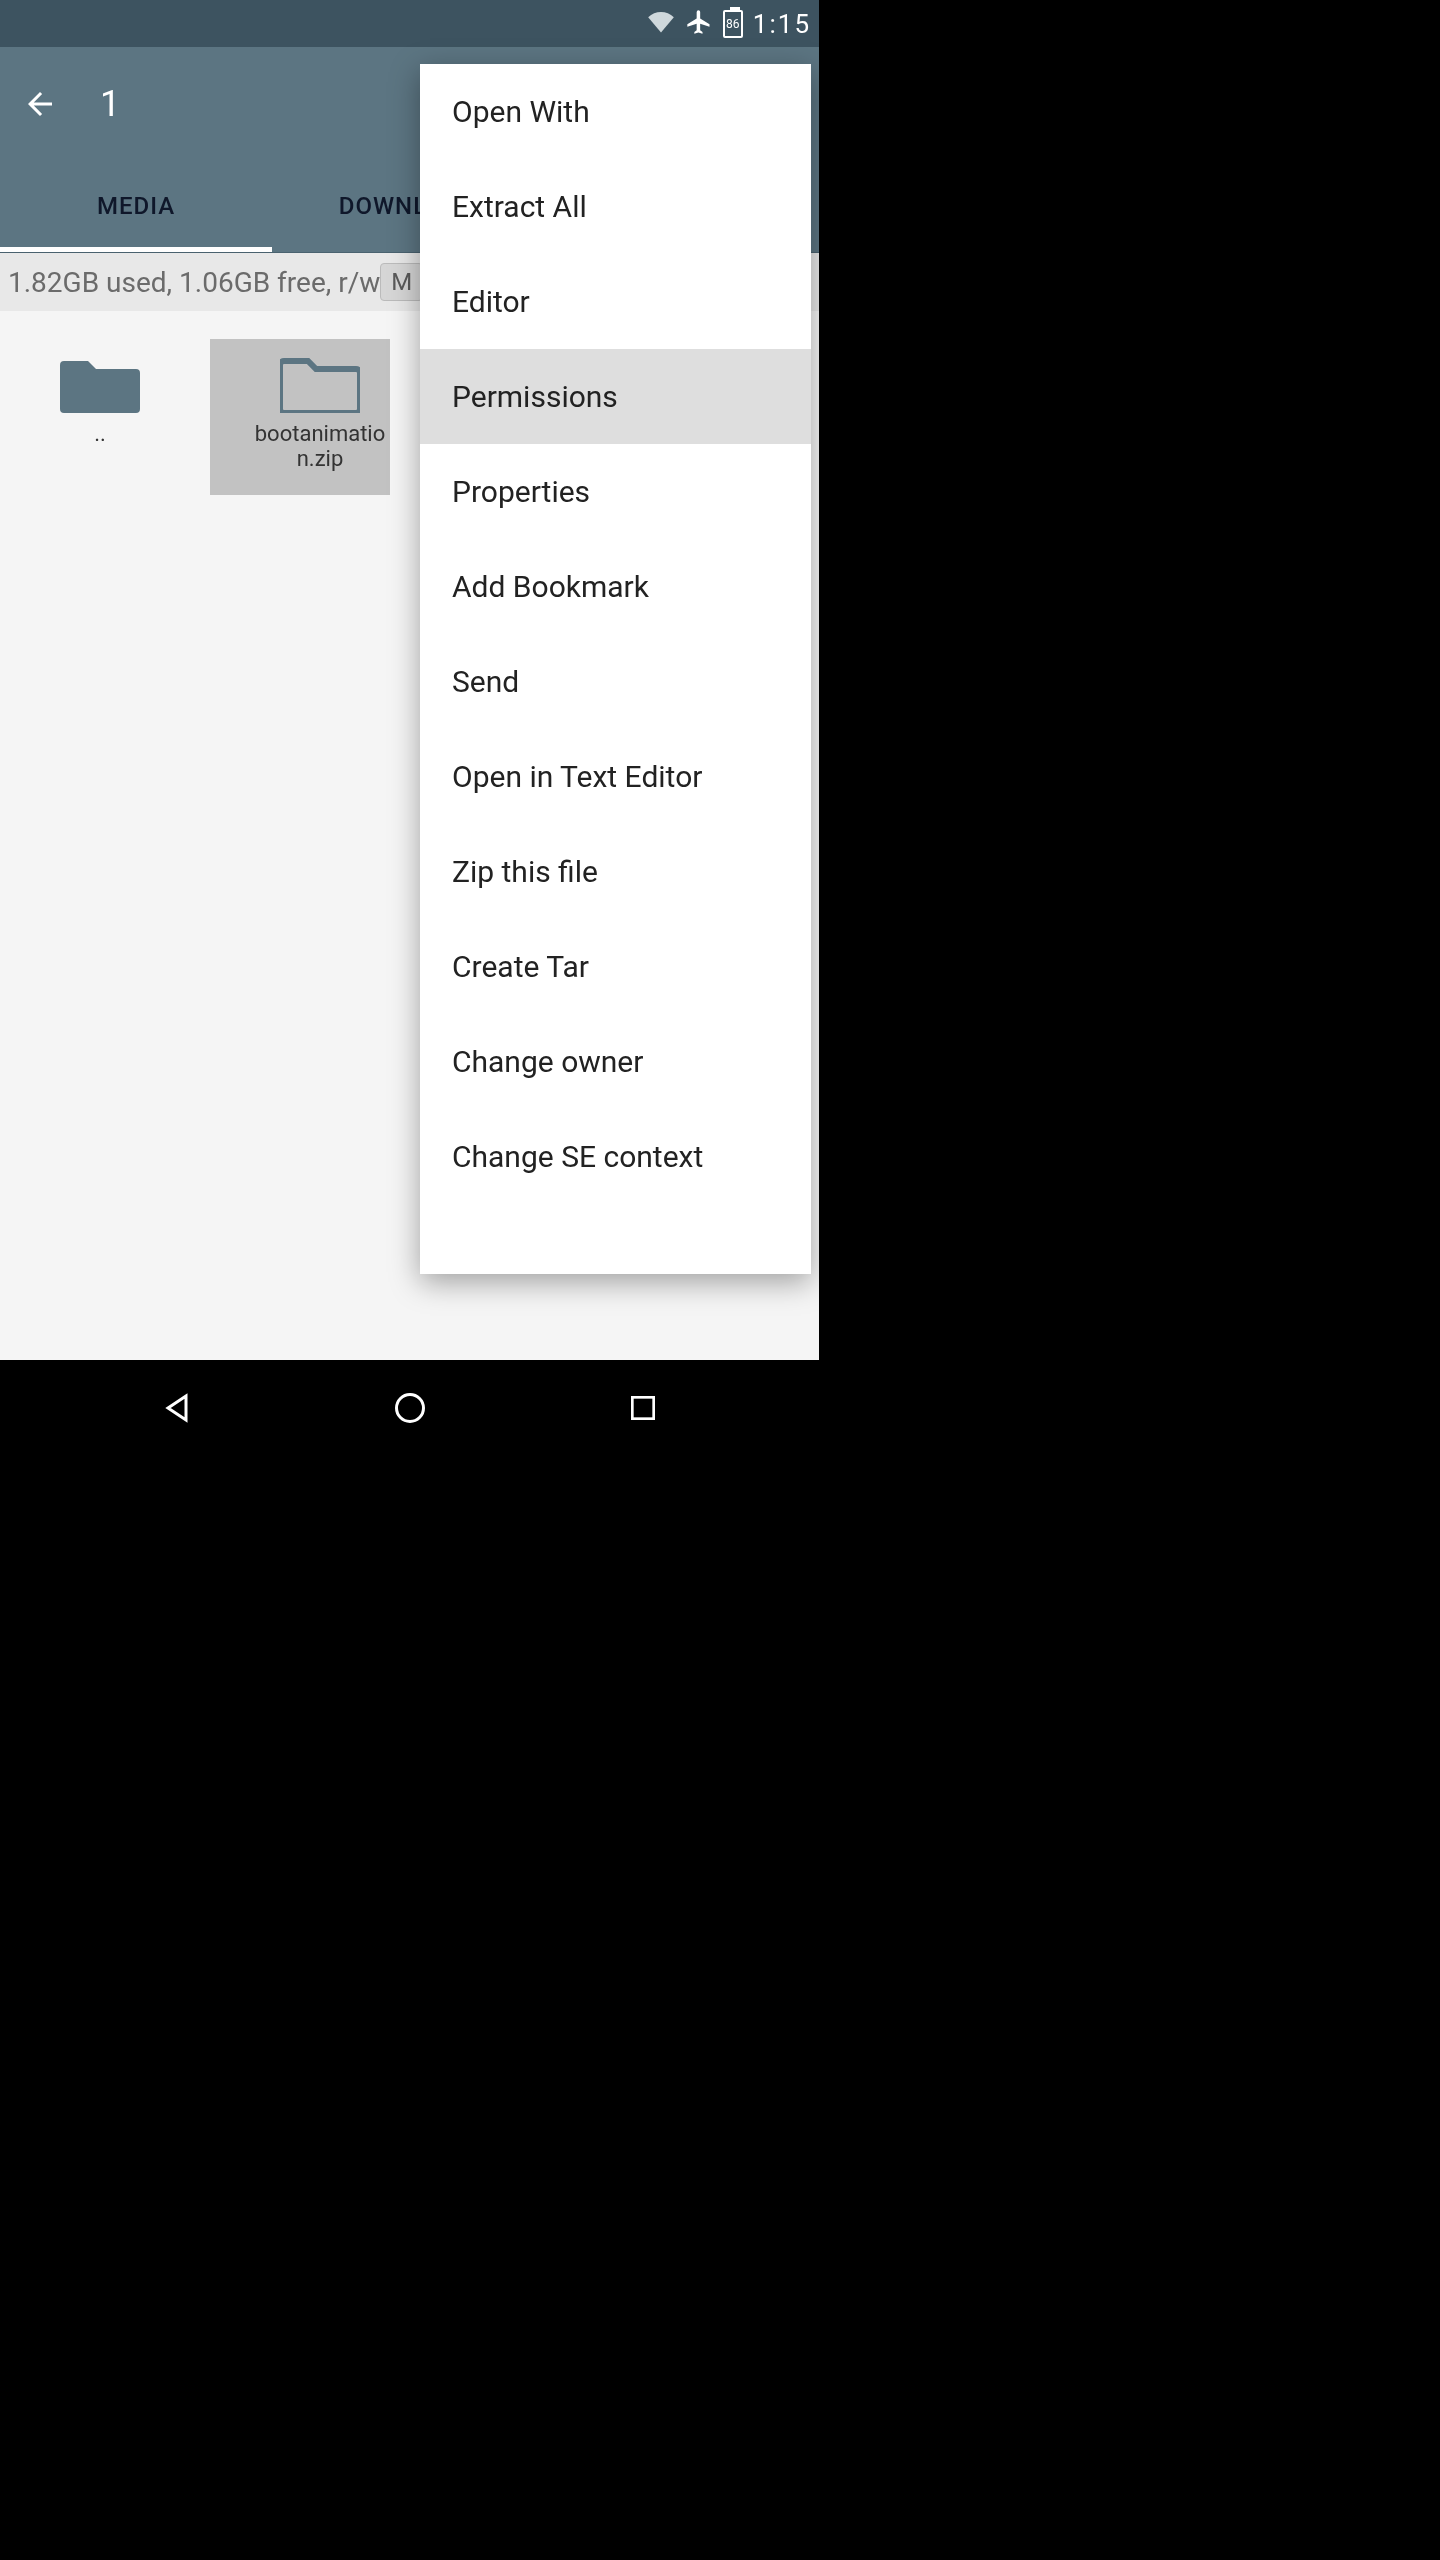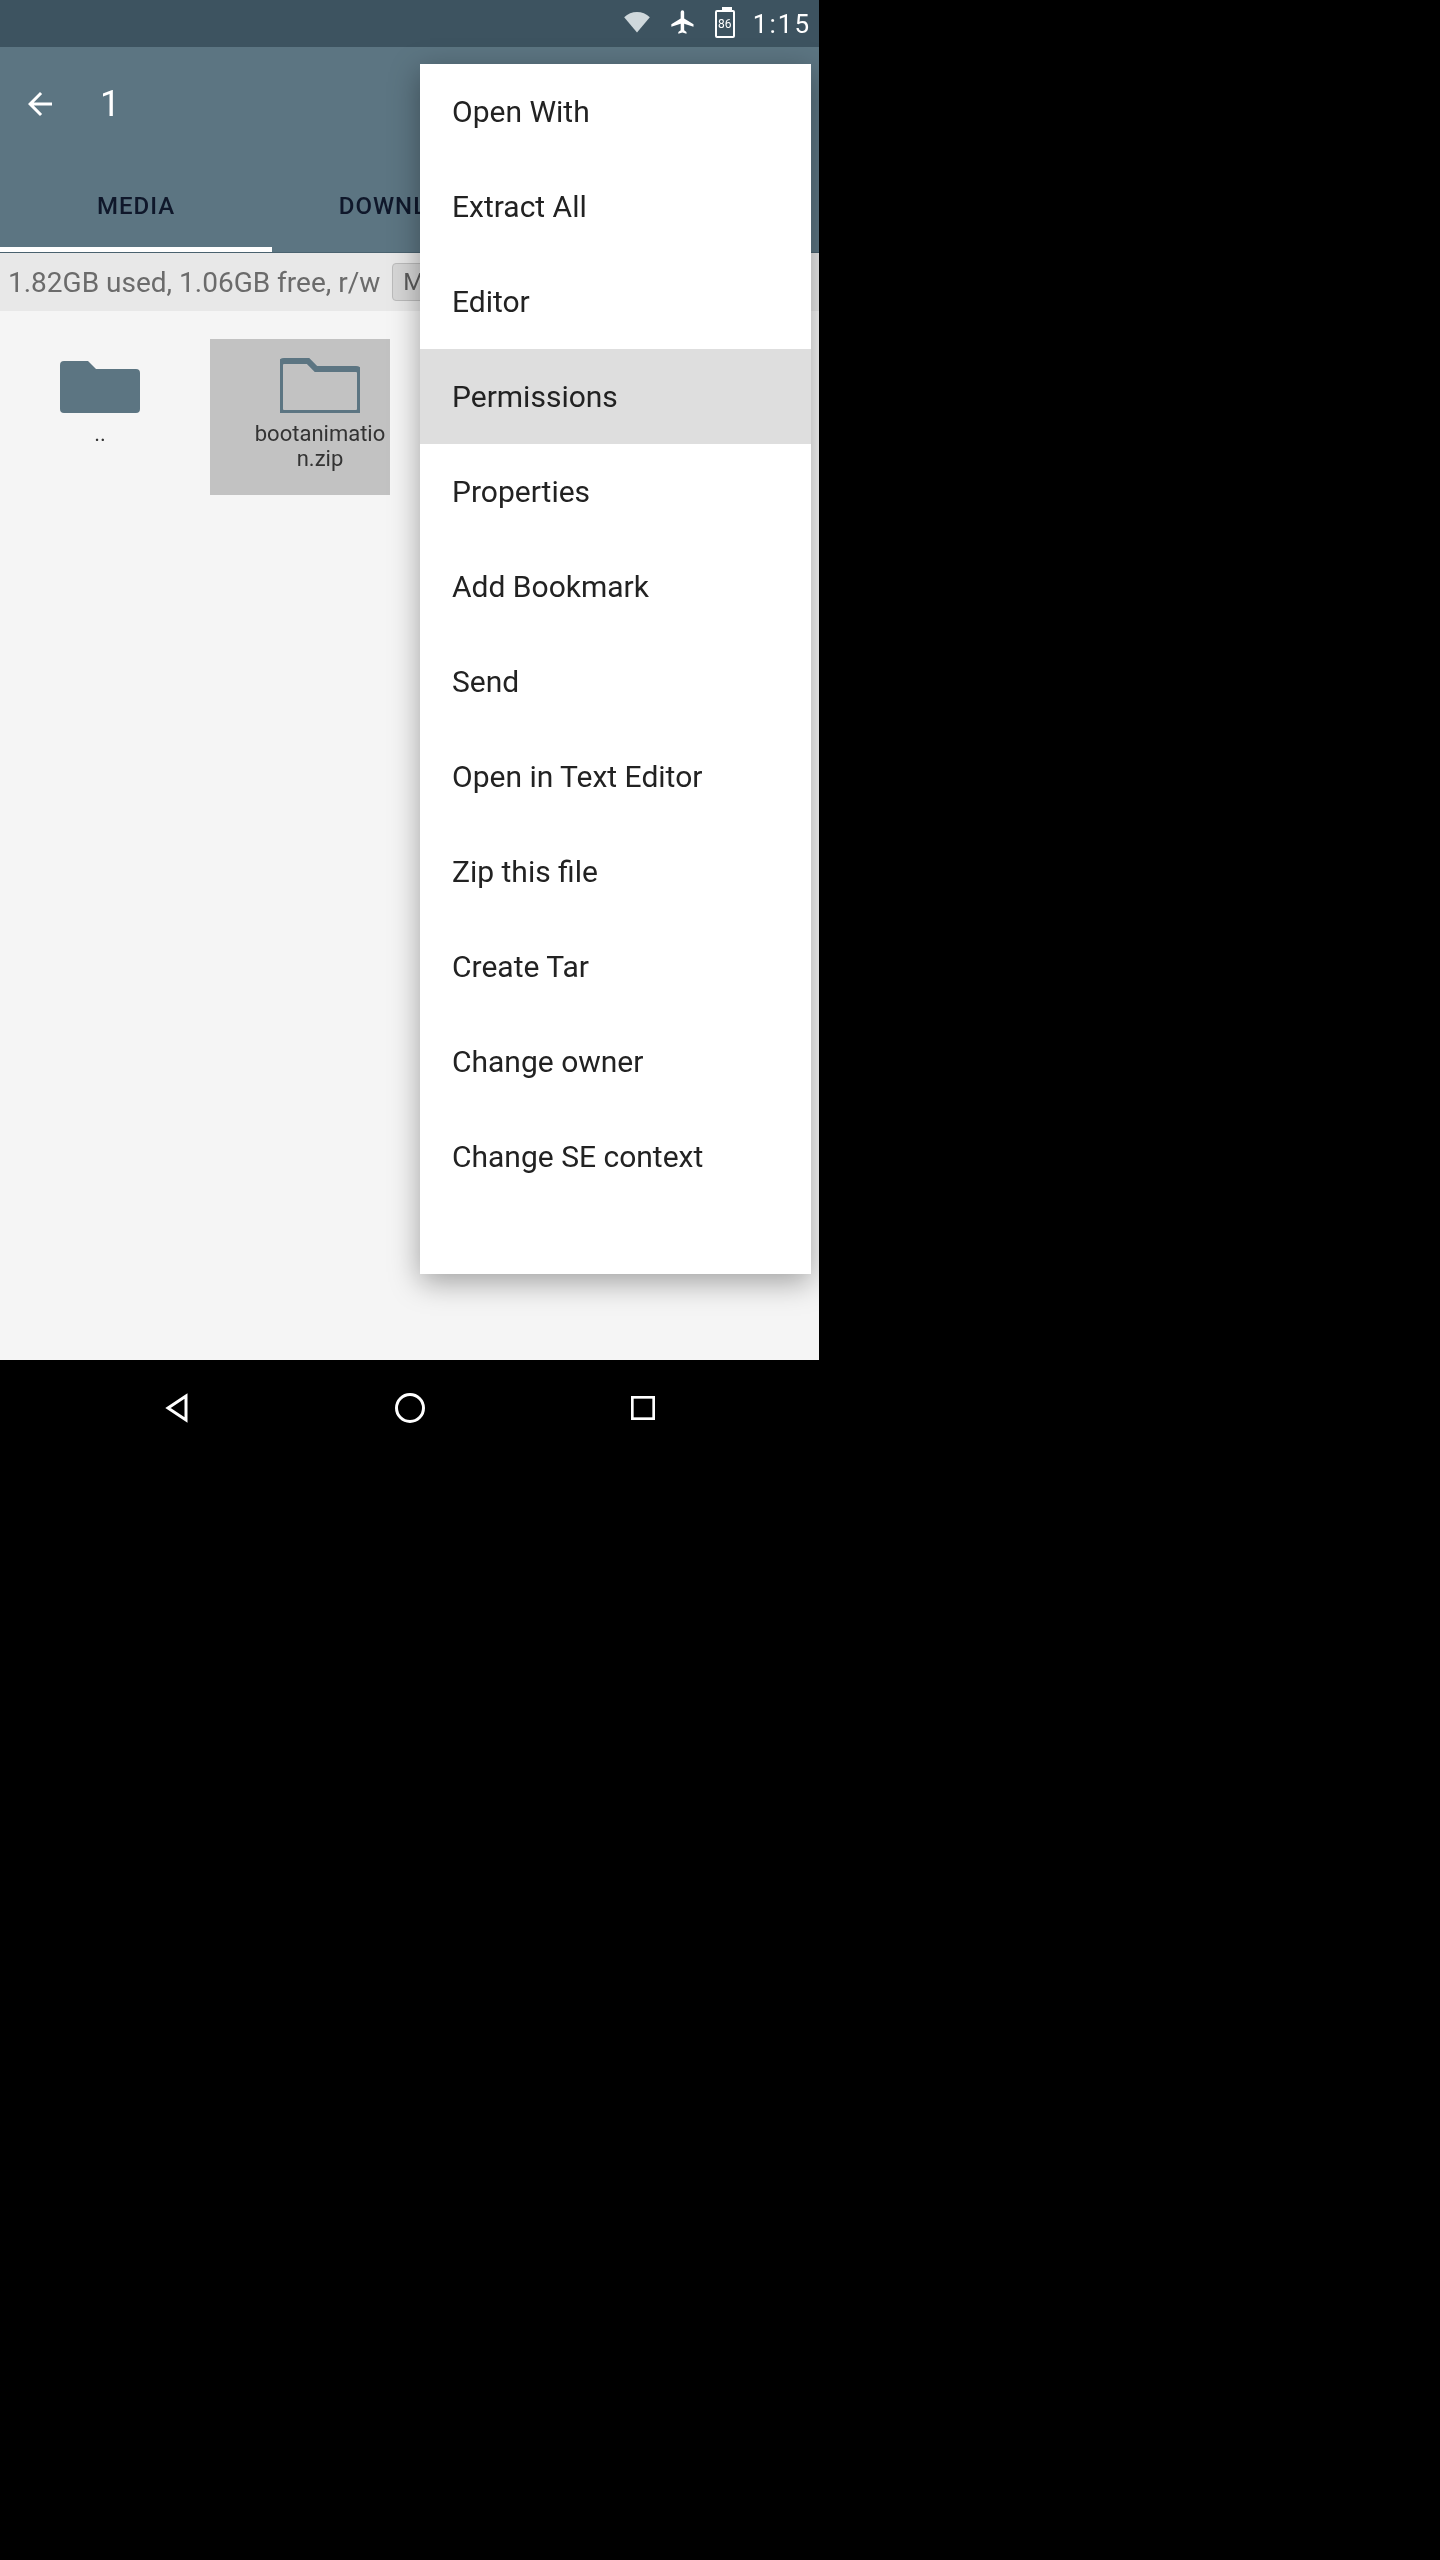--- a/index.html
+++ b/index.html
@@ -1,39 +1,39 @@
 <!DOCTYPE html>
 <html><head>
 <meta charset="utf-8">
 <style>
   * { box-sizing: border-box; margin: 0; padding: 0; }
   html, body { width: 819px; height: 1456px; font-family: Roboto, Arial, sans-serif; background: #000; overflow: hidden; }
   .device { width: 819px; height: 1456px; background: #f5f5f5; position: relative; }
 
   
-  .status-bar { height: 47px; background: #3d5360; display: flex; align-items: center; justify-content: flex-end; padding: 0 8px; gap: 18px; color: #fff; }
+  .status-bar { height: 47px; background: #3d5360; display: flex; align-items: center; justify-content: flex-end; padding: 0 8px; gap: 10px; color: #fff; }
   .status-bar .time { font-size: 26px; letter-spacing: 2px; font-weight: 400; }
   .status-bar svg { fill: #fff; }
   .batt-box { width: 20px; height: 28px; border: 2px solid #fff; border-radius: 2px; position: relative; display:flex; align-items:center; justify-content:center; }
   .batt-box::before { content:""; position:absolute; top:-5px; left:5px; width:10px; height:3px; background:#fff; }
   .batt-box span { font-size: 12px; color:#fff; }
 
   
   .app-bar { height: 113px; background: #5c7582; display: flex; align-items: center; padding: 0 16px; color:#fff; gap: 24px; }
   .app-bar .back, .app-bar .copy { width: 48px; height:48px; display:flex; align-items:center; justify-content:center; }
   .app-bar .title { font-size: 36px; flex: 0 0 auto; margin-left: 12px; }
   .app-bar .spacer { flex:1; }
 
   
   .tabs { height: 93px; background: #5c7582; display: flex; border-bottom: 1px solid #4a626f; }
   .tab { flex-basis: 272px; flex-grow:0; flex-shrink:0; display:flex; align-items:center; justify-content:center; color:#0f172a; font-size: 24px; font-weight:500; letter-spacing:1px; text-transform: uppercase; position:relative; }
   .tab.active::after { content:""; position:absolute; bottom:0; left:0; right:0; height:5px; background:#fff; }
 
   
-  .storage-row { height: 58px; background:#e8e8e8; display:flex; align-items:center; padding: 0 8px; gap:12px; }
+  .storage-row { height: 58px; background:#e8e8e8; display:flex; align-items:center; padding: 0 8px; }
   .storage-row .info { font-size: 28px; color: #6b6b6b; white-space: nowrap; }
   .storage-row .chip { background:#d6d6d6; border:1px solid #bbb; border-radius:4px; padding:4px 10px; font-size:24px; color:#5a5a5a; }
 
   
   .file-grid { display:flex; flex-wrap:wrap; padding: 28px 10px; gap: 20px; }
   .file-item { width: 180px; height: 156px; display:flex; flex-direction:column; align-items:center; justify-content:flex-start; padding-top:10px; }
   .file-item.selected { background:#c2c2c2;padding-left:40px; }
   .file-item .label { font-size: 22px; color:#333; text-align:center; margin-top:8px; word-break: break-word; padding: 0 4px; }
   .folder-svg { width: 80px; height: 64px; }
 

